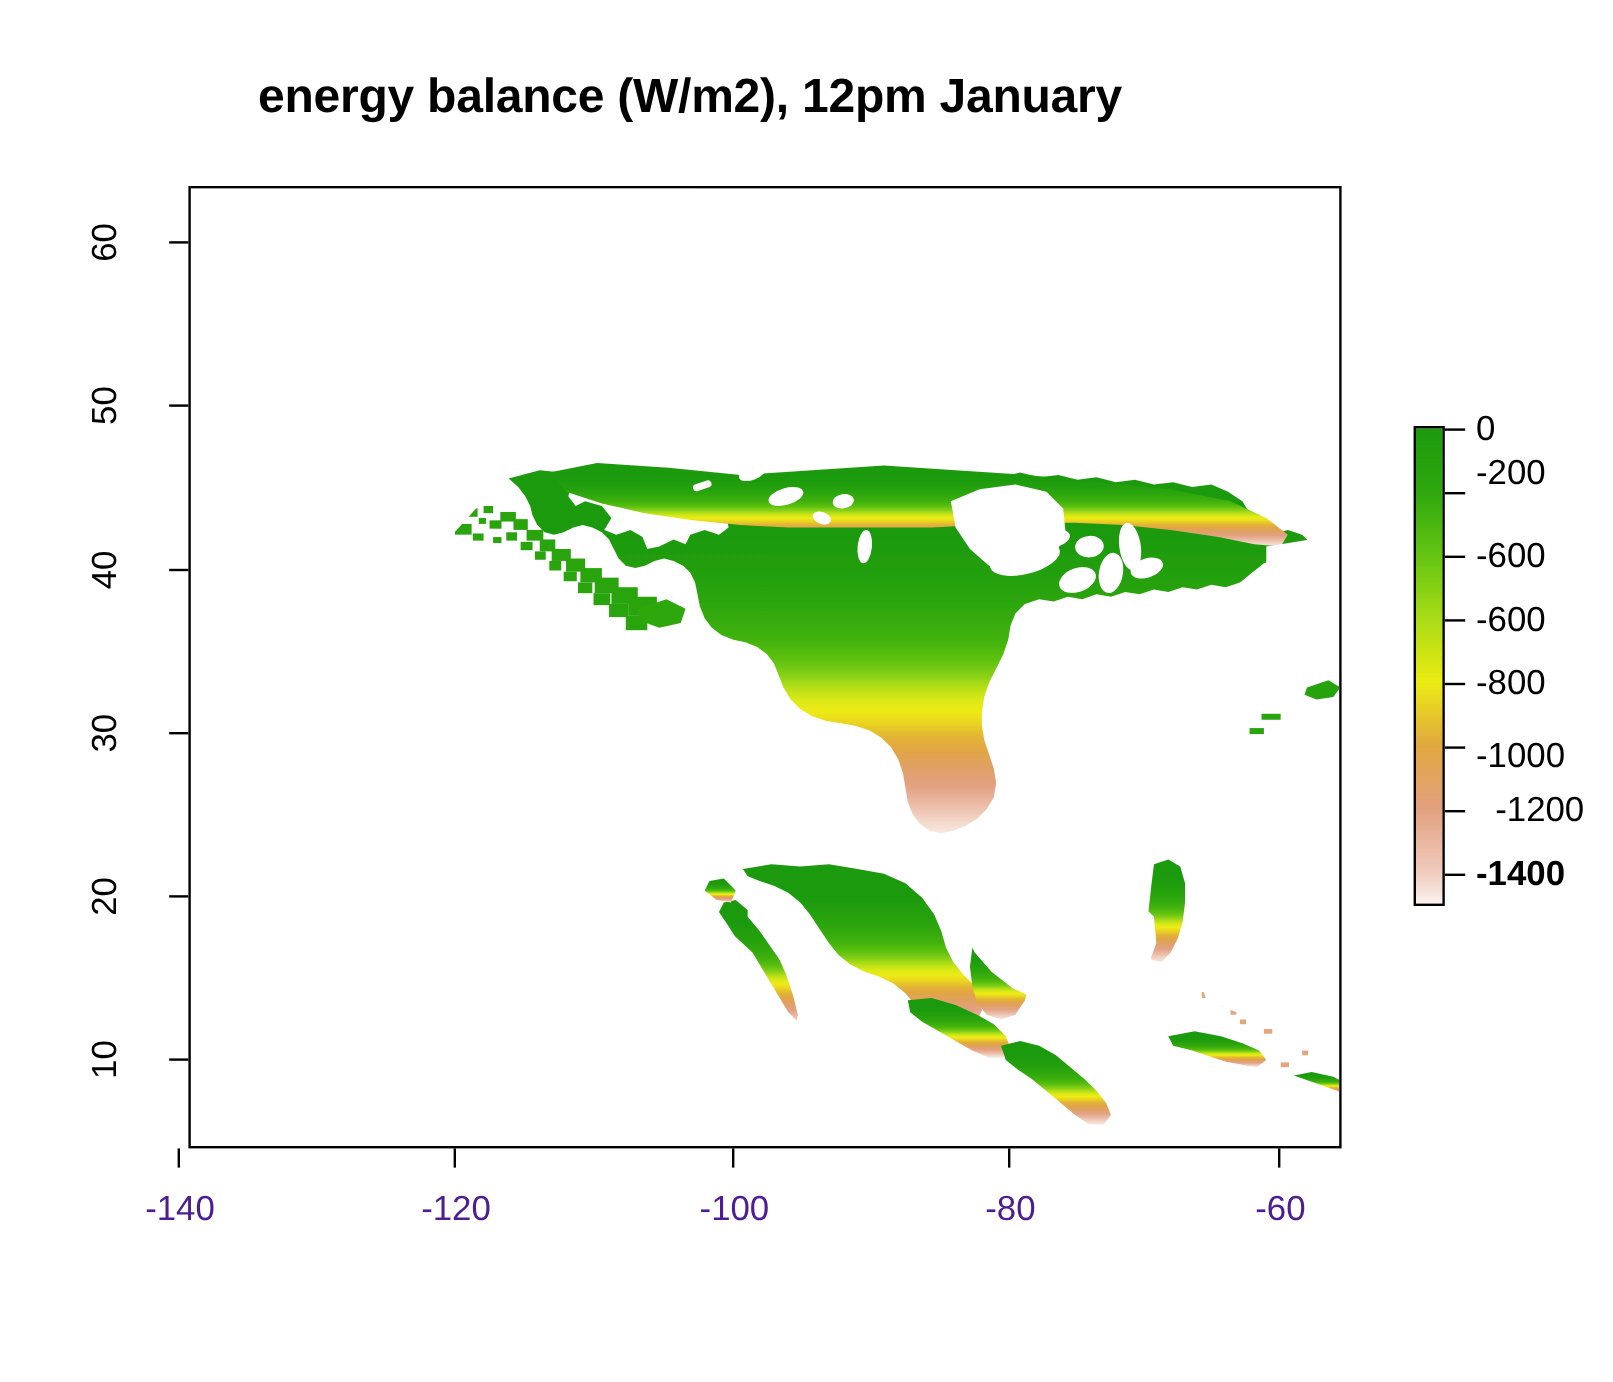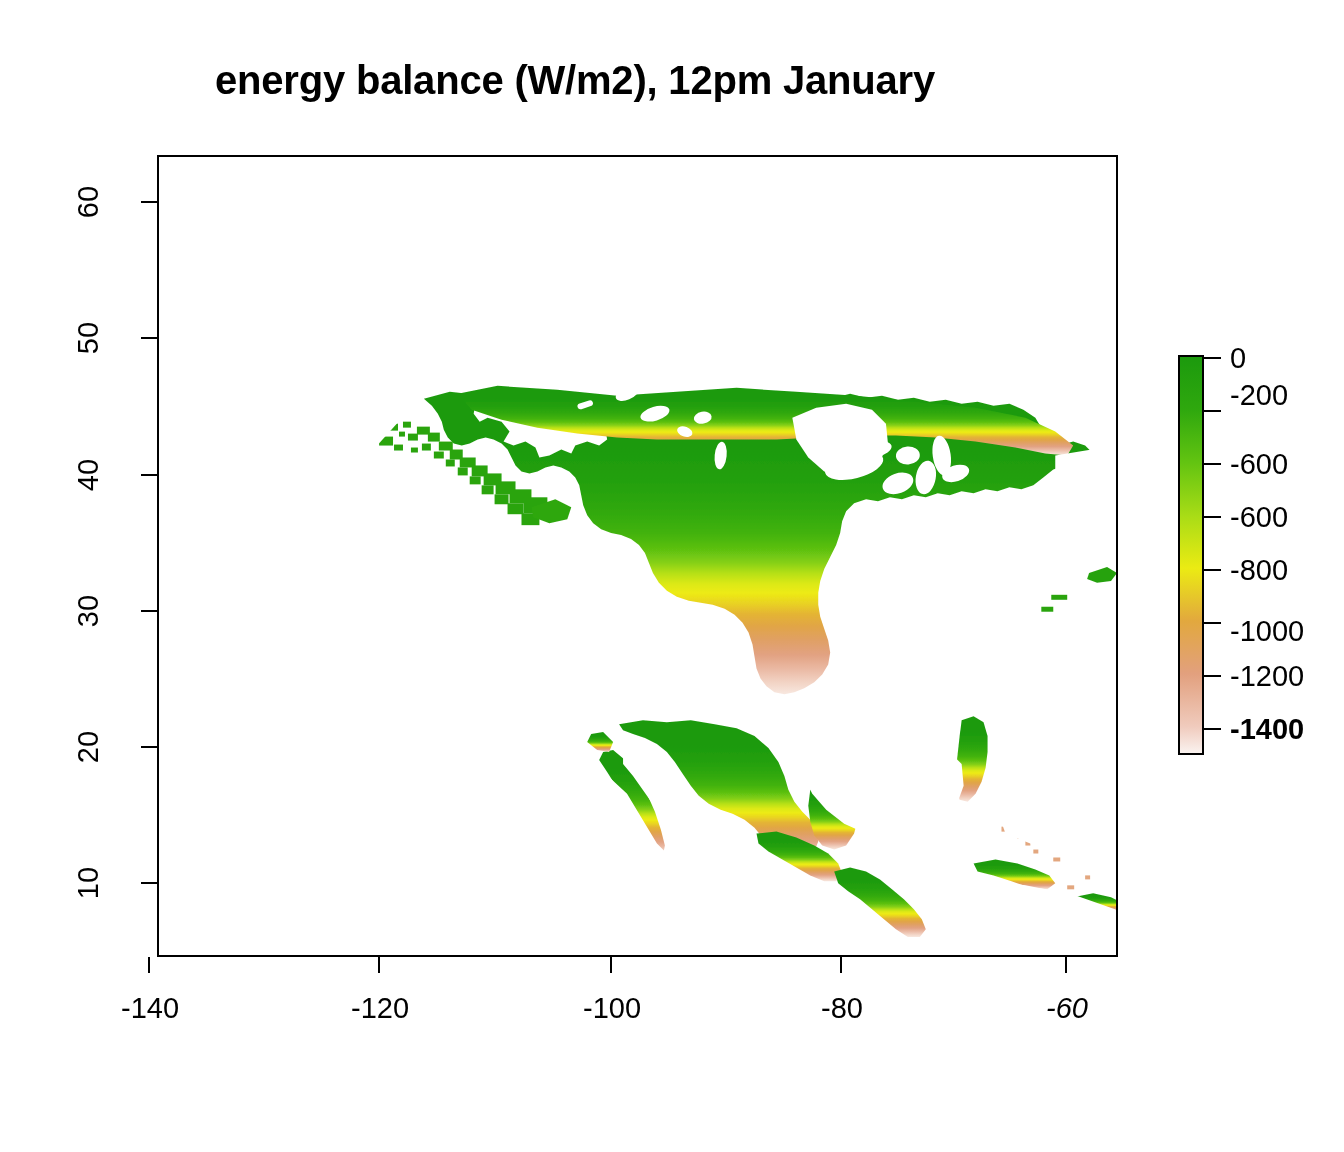--- a/index.html
+++ b/index.html
@@ -65,21 +65,21 @@
     position: absolute;
     height: 2px;
     width: 16px;
     background: #000000;
     left: 141px;
   }
   .lab-x {
     position: absolute;
     top: 992px;
     font-size: 29px;
-    color: #000000;
+    color: #4c1d95;
     transform: translateX(-50%);
     white-space: nowrap;
     font-family: "Liberation Sans", sans-serif;
   }
   .lab-y {
     position: absolute;
     left: 88px;
     font-size: 29px;
     color: #000000;
     white-space: nowrap;
@@ -472,21 +472,21 @@
   <div class="tick-x" style="left:148px;"></div>
   <div class="tick-x" style="left:378px;"></div>
   <div class="tick-x" style="left:610px;"></div>
   <div class="tick-x" style="left:840px;"></div>
   <div class="tick-x" style="left:1065px;"></div>
 
   <div class="lab-x" style="left:150px;">-140</div>
   <div class="lab-x" style="left:380px;">-120</div>
   <div class="lab-x" style="left:612px;">-100</div>
   <div class="lab-x" style="left:842px;">-80</div>
-  <div class="lab-x" style="left:1067px;font-style:italic;">-60</div>
+  <div class="lab-x" style="left:1067px;">-60</div>
 
   <div class="tick-y" style="top:201px;"></div>
   <div class="tick-y" style="top:337px;"></div>
   <div class="tick-y" style="top:474px;"></div>
   <div class="tick-y" style="top:610px;"></div>
   <div class="tick-y" style="top:746px;"></div>
   <div class="tick-y" style="top:882px;"></div>
 
   <div class="lab-y" style="top:202px;">60</div>
   <div class="lab-y" style="top:338px;">50</div>
@@ -506,17 +506,17 @@
     <div class="legend-tick" style="top:267px;"></div>
     <div class="legend-tick" style="top:320px;"></div>
     <div class="legend-tick" style="top:373px;"></div>
 
     <div class="legend-label" style="top:3px;">0</div>
     <div class="legend-label" style="top:40px;">-200</div>
     <div class="legend-label" style="top:109px;">-600</div>
     <div class="legend-label" style="top:162px;">-600</div>
     <div class="legend-label" style="top:215px;">-800</div>
     <div class="legend-label" style="top:276px;">-1000</div>
-    <div class="legend-label" style="top:321px;">-1200</div>
+    <div class="legend-label" style="top:321px;margin-left:16px;">-1200</div>
     <div class="legend-label" style="top:374px;font-weight:bold;">-1400</div>
   </div>
 
 </div>
 
 </body></html>

